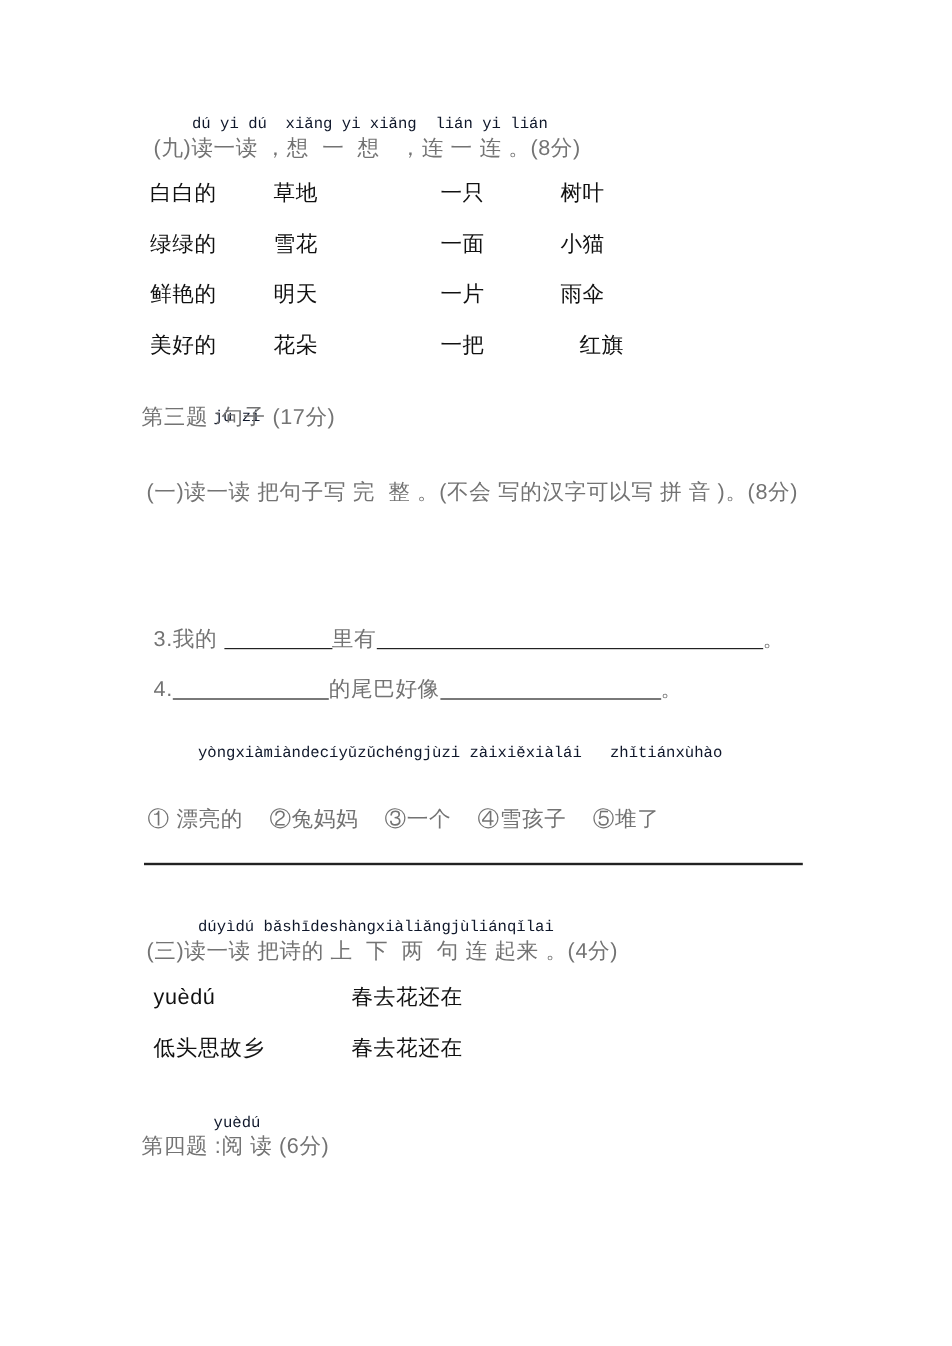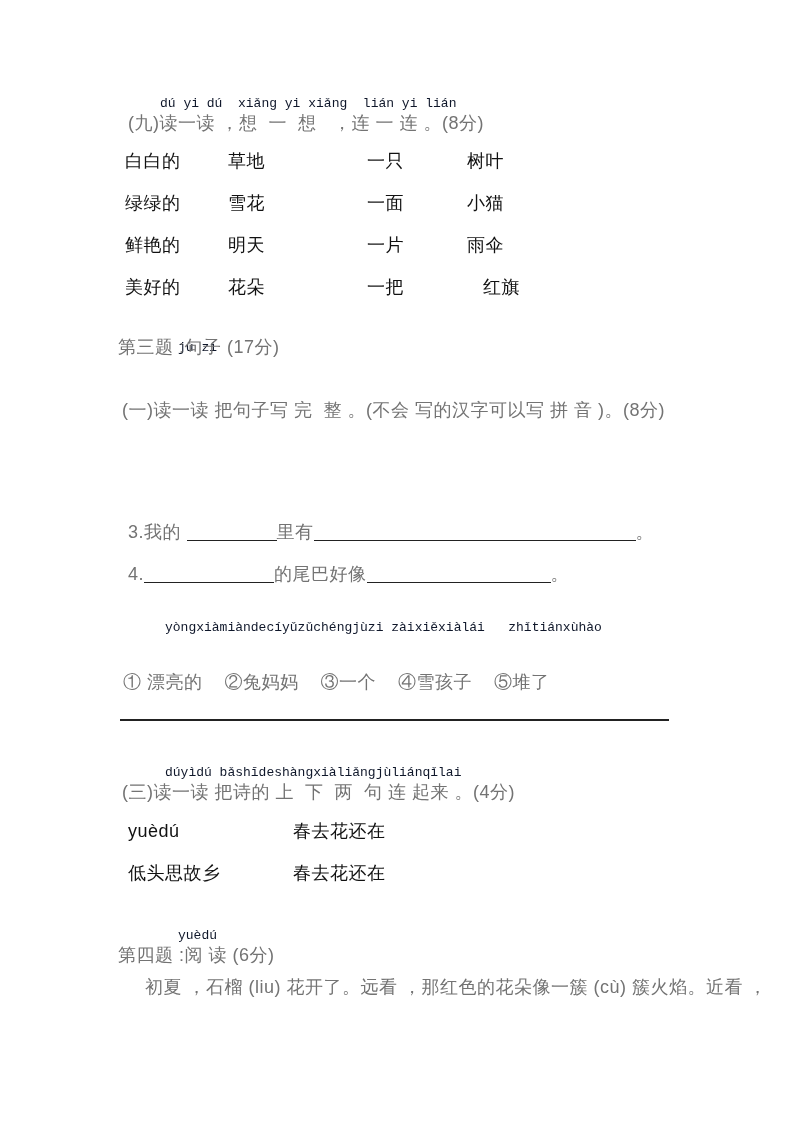--- a/index.html
+++ b/index.html
@@ -98,15 +98,14 @@
   <div class="pinyin" style="top:765px;left:165px">dúyìdú bǎshīdeshàngxiàliǎngjùliánqǐlai</div>
   <div class="ln" style="top:781px;left:122px">(三)读一读 把诗的 上  下  两  句 连 起来 。(4分)</div>
 
   <div class="cell" style="top:820px;left:128px">yuèdú</div>
   <div class="cell" style="top:820px;left:293px">春去花还在</div>
   <div class="cell" style="top:862px;left:128px">低头思故乡</div>
   <div class="cell" style="top:862px;left:293px">春去花还在</div>
 
   <div class="pinyin" style="top:928px;left:178px">yuèdú</div>
   <div class="ln" style="top:944px;left:118px">第四题 :阅 读 (6分)</div>
-  <div class="ln" style="top:976px;left:145px">初夏 ，石榴 (liu) 花开了。远看 ，那红色的花朵像一簇 (cù) 簇火焰。近看 ，</div>
 
 </div>
 
 </body></html>

